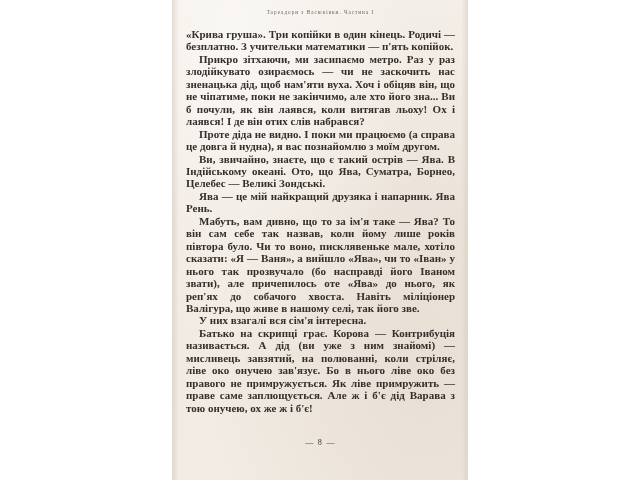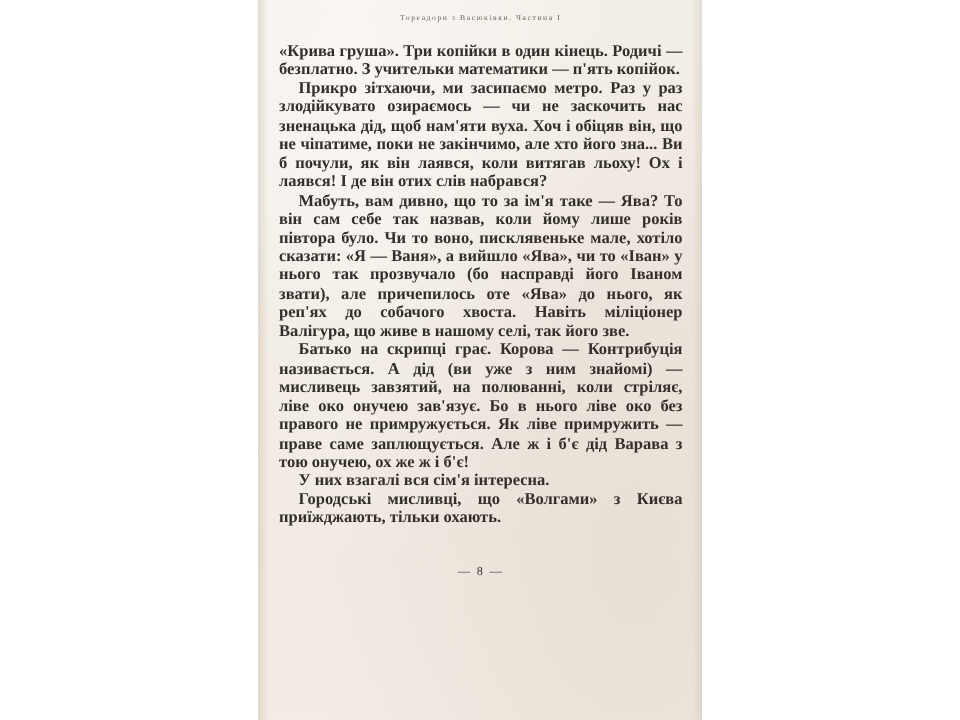--- a/index.html
+++ b/index.html
@@ -108,24 +108,26 @@
     <div class="page-edge-left"></div>
     <div class="page-edge-right"></div>
 
     <div id="page-inner">
 
       <div class="running-head">Тореадори з Васюківки. Частина I</div>
 
       <div class="body-text">
         <p class="noindent">«Крива груша». Три копійки в один кінець. Родичі — безплатно. З учительки математики — п'ять копійок.</p>
         <p>Прикро зітхаючи, ми засипаємо метро. Раз у раз злодійкувато озираємось — чи не заскочить нас зненацька дід, щоб нам'яти вуха. Хоч і обіцяв він, що не чіпатиме, поки не закінчимо, але хто його зна... Ви б почули, як він лаявся, коли витягав льоху! Ох і лаявся! І де він отих слів набрався?</p>
+        <p>Проте діда не видно. І поки ми працюємо (а справа це довга й нудна), я вас познайомлю з моїм другом.</p>
+        <p>Ви, звичайно, знаєте, що є такий острів — Ява. В Індійському океані. Ото, що Ява, Суматра, Борнео, Целебес — Великі Зондські.</p>
+        <p>Ява — це мій найкращий друзяка і напарник. Ява Рень.</p>
         <p>Мабуть, вам дивно, що то за ім'я таке — Ява? То він сам себе так назвав, коли йому лише років півтора було. Чи то воно, писклявеньке мале, хотіло сказати: «Я — Ваня», а вийшло «Ява», чи то «Іван» у нього так прозвучало (бо насправді його Іваном звати), але причепилось оте «Ява» до нього, як реп'ях до собачого хвоста. Навіть міліціонер Валігура, що живе в нашому селі, так його зве.</p>
+        <p>У них взагалі вся сім'я інтересна.</p>
         <p>Батько на скрипці грає. Корова — Контрибуція називається. А дід (ви уже з ним знайомі) — мисливець завзятий, на полюванні, коли стріляє, ліве око онучею зав'язує. Бо в нього ліве око без правого не примружується. Як ліве примружить — праве саме заплющується. Але ж і б'є дід Варава з тою онучею, ох же ж і б'є!</p>
-        <p>У них взагалі вся сім'я інтересна.</p>
-        <p>Городські мисливці, що «Волгами» з Києва приїжджають, тільки охають.</p>
       </div>
 
       <div class="folio">— 8 —</div>
 
     </div>
   </div>
 
 </div>
 
 </body></html>

